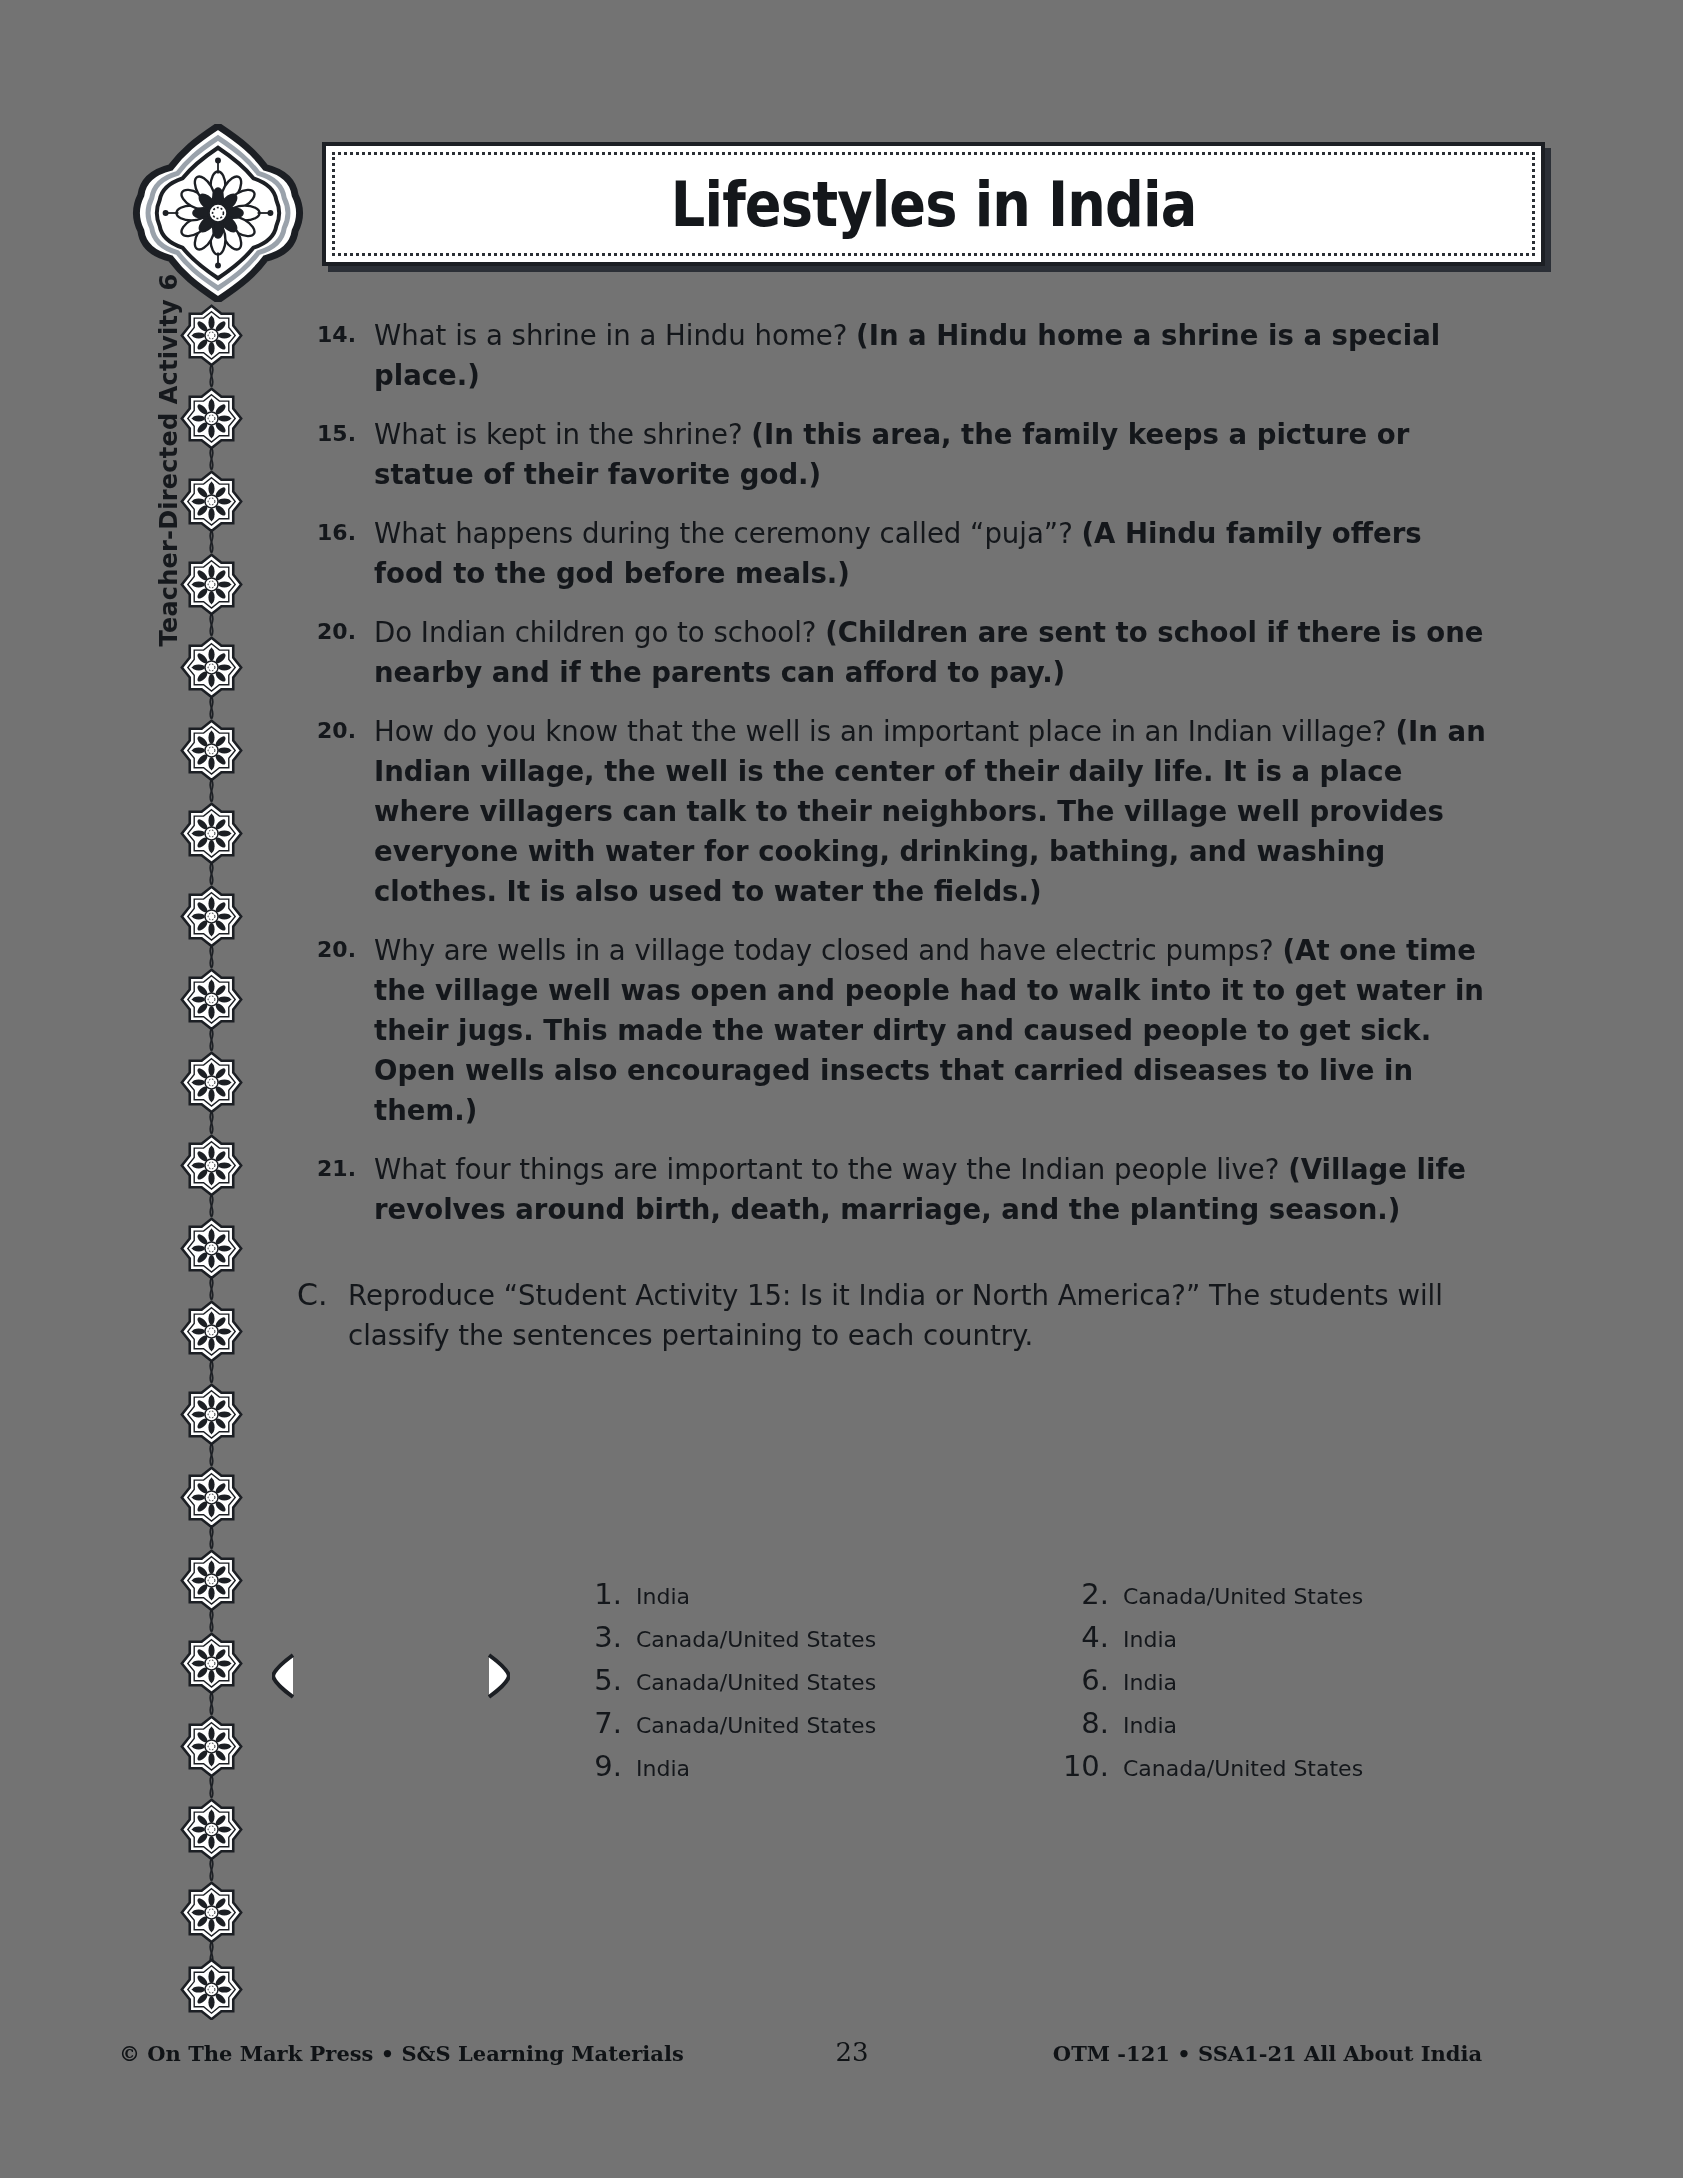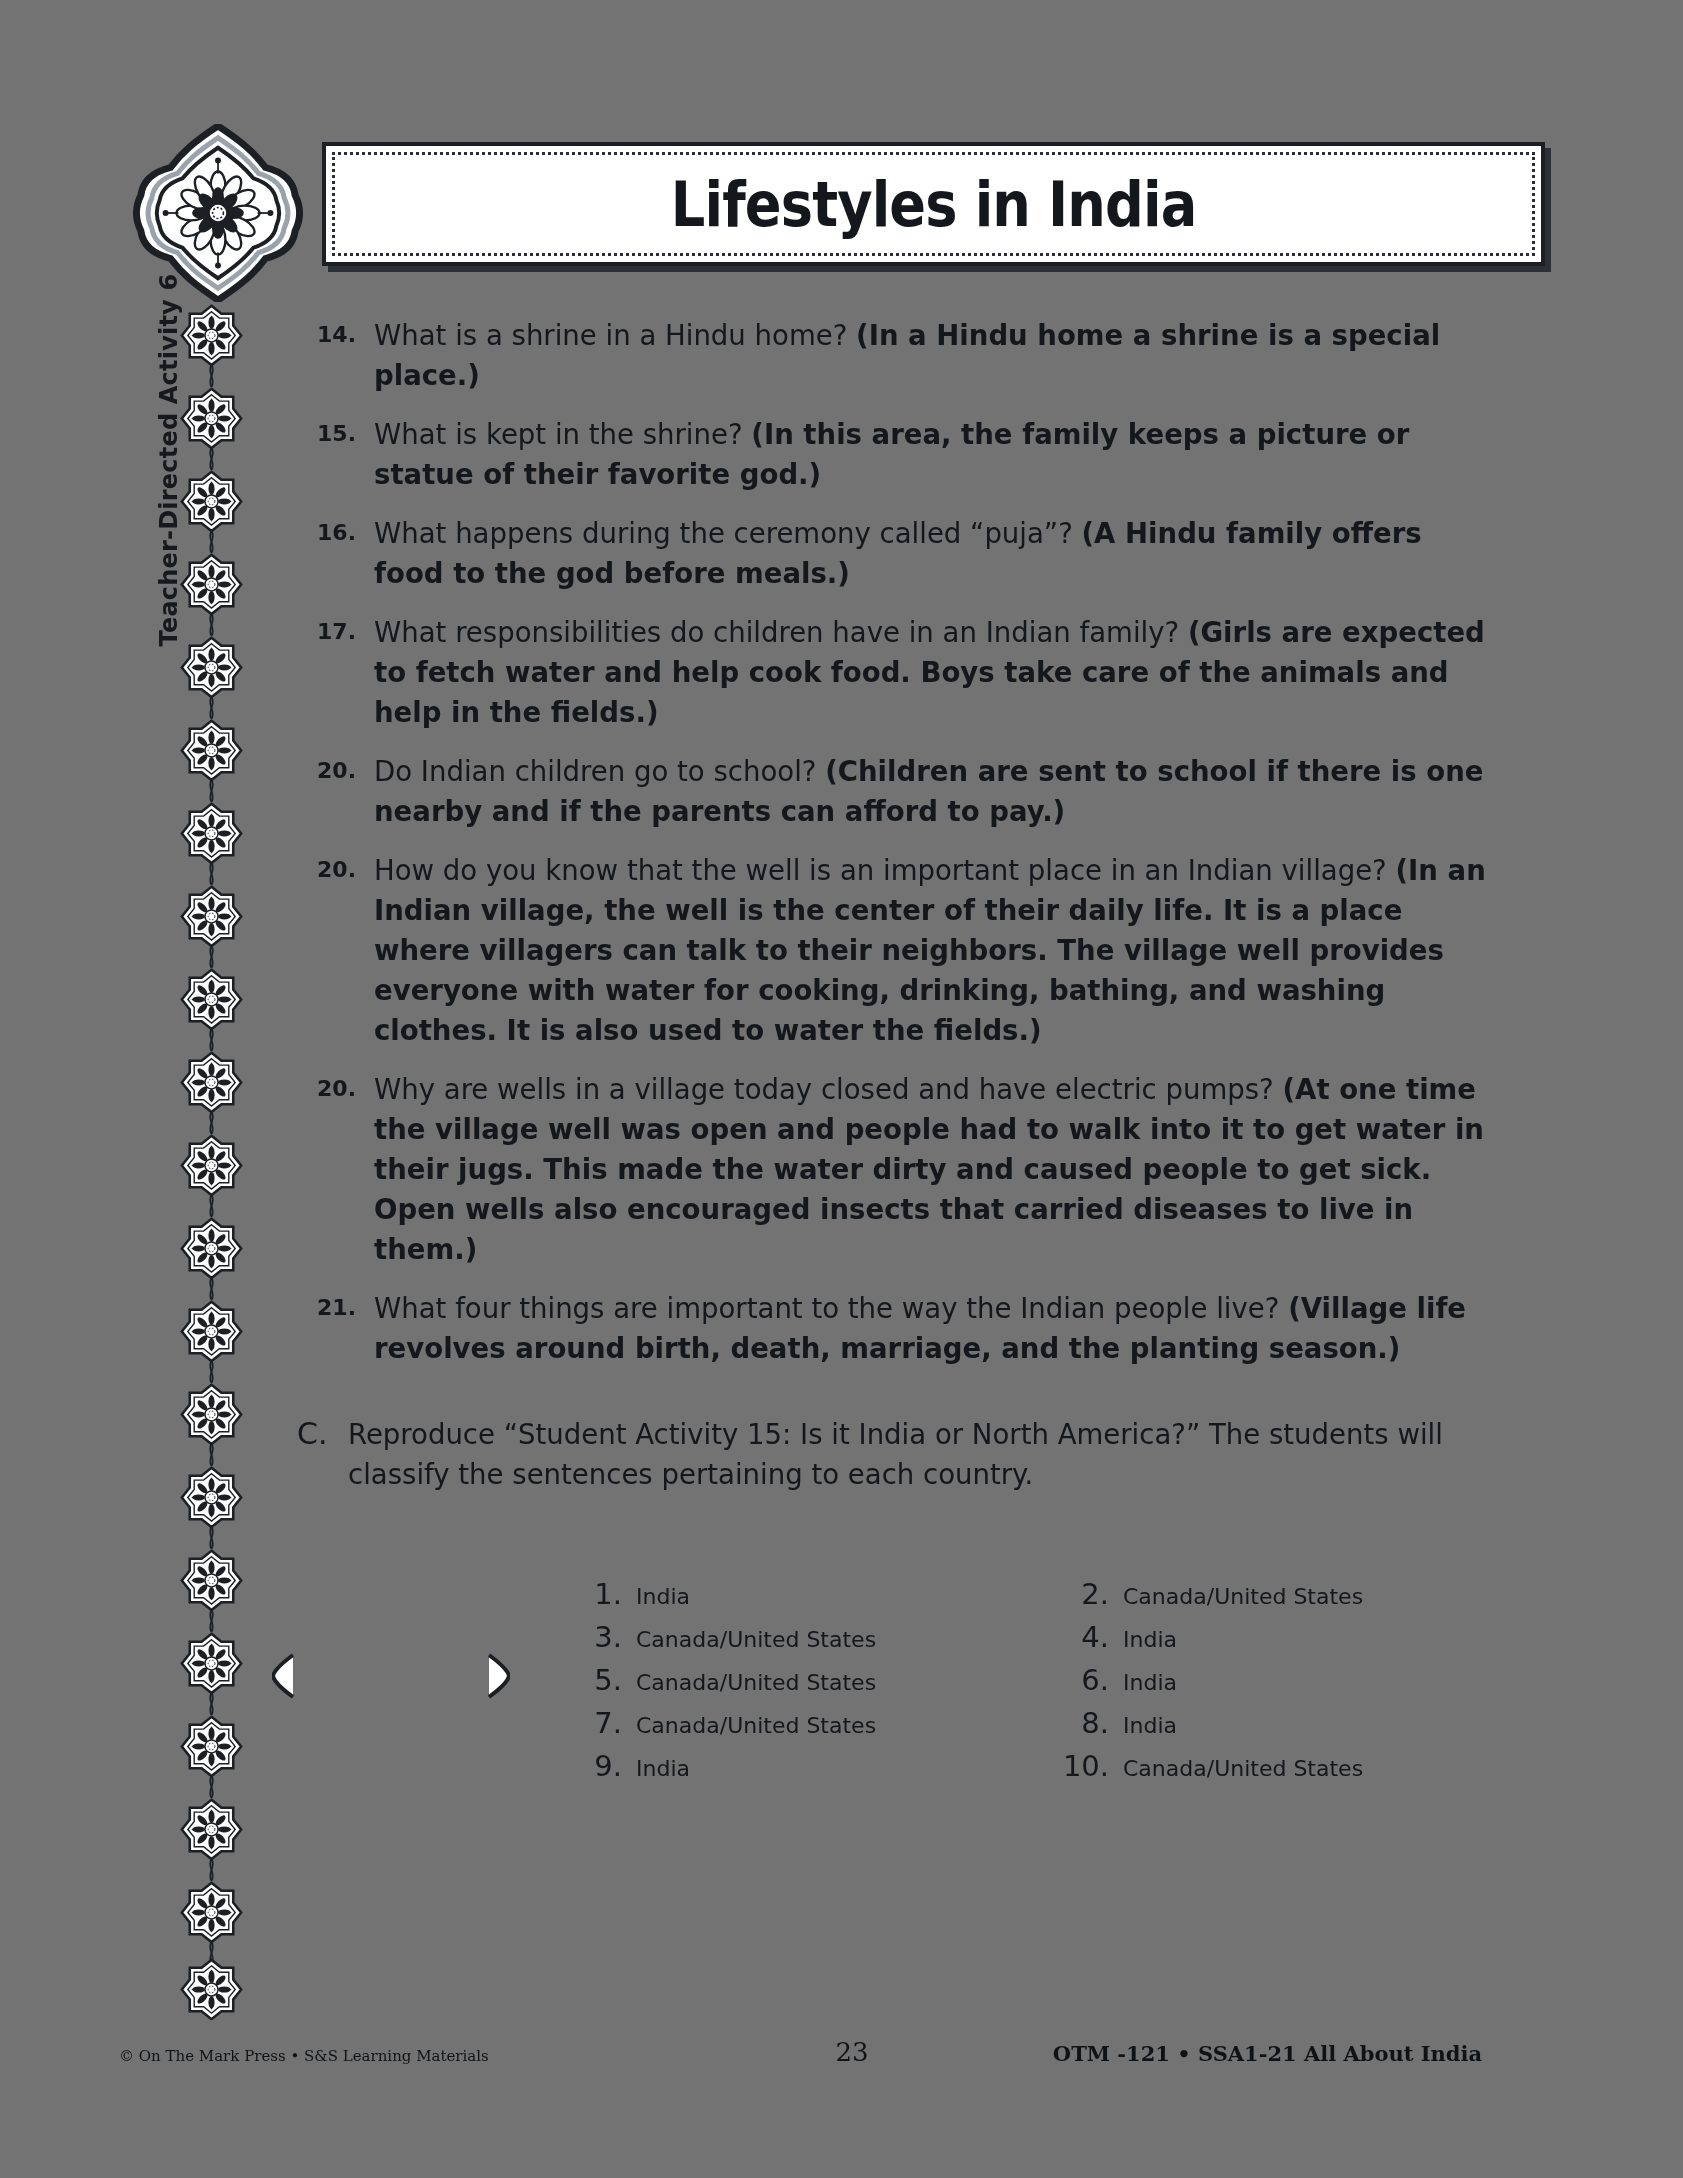--- a/index.html
+++ b/index.html
@@ -251,22 +251,22 @@
     left: 119px;
     top: 2037px;
     width: 1445px;
     display: flex;
     align-items: baseline;
     font-family: "DejaVu Serif", serif;
     color: #101316;
   }
   .footer-left {
     flex: 0 0 auto;
-    font-size: 15px;
-    font-weight: 400;
+    font-size: 21px;
+    font-weight: 700;
     width: 614px;
   }
   .footer-center {
     flex: 0 0 auto;
     width: 238px;
     text-align: center;
     font-size: 26px;
     font-weight: 400;
   }
   .footer-right {
@@ -455,24 +455,20 @@
     <div class="qrow">
       <div class="qnum">15.</div>
       <div class="qbody"><span>What is kept in the shrine?</span> <span class="ans">(In this area, the family keeps a picture or statue of their favorite god.)</span></div>
     </div>
 
     <div class="qrow">
       <div class="qnum">16.</div>
       <div class="qbody"><span>What happens during the ceremony called “puja”?</span> <span class="ans">(A Hindu family offers food to the god before meals.)</span></div>
     </div>
 
-    <div class="qrow">
-      <div class="qnum">17.</div>
-      <div class="qbody"><span>What responsibilities do children have in an Indian family?</span> <span class="ans">(Girls are expected to fetch water and help cook food.  Boys take care of the animals and help in the fields.)</span></div>
-    </div>
 
     <div class="qrow">
       <div class="qnum">20.</div>
       <div class="qbody"><span>Do Indian children go to school?</span> <span class="ans">(Children are sent to school if there is one nearby and if the parents can afford to pay.)</span></div>
     </div>
 
     <div class="qrow">
       <div class="qnum">20.</div>
       <div class="qbody"><span>How do you know that the well is an important place in an Indian village?</span> <span class="ans">(In an Indian village, the well is the center of their daily life.  It is a place where villagers can talk to their neighbors.  The village well provides everyone with water for cooking, drinking, bathing, and washing clothes.  It is also used to water the fields.)</span></div>
     </div>

